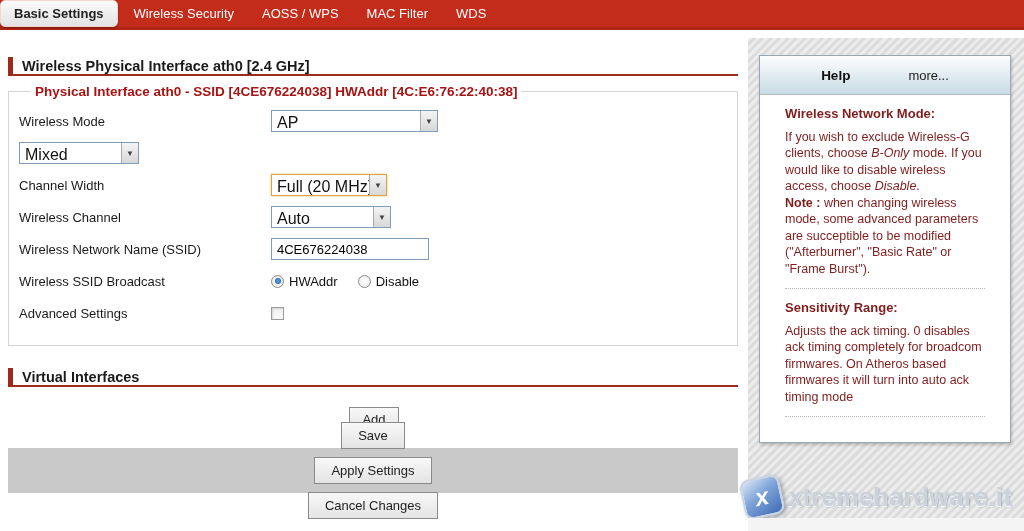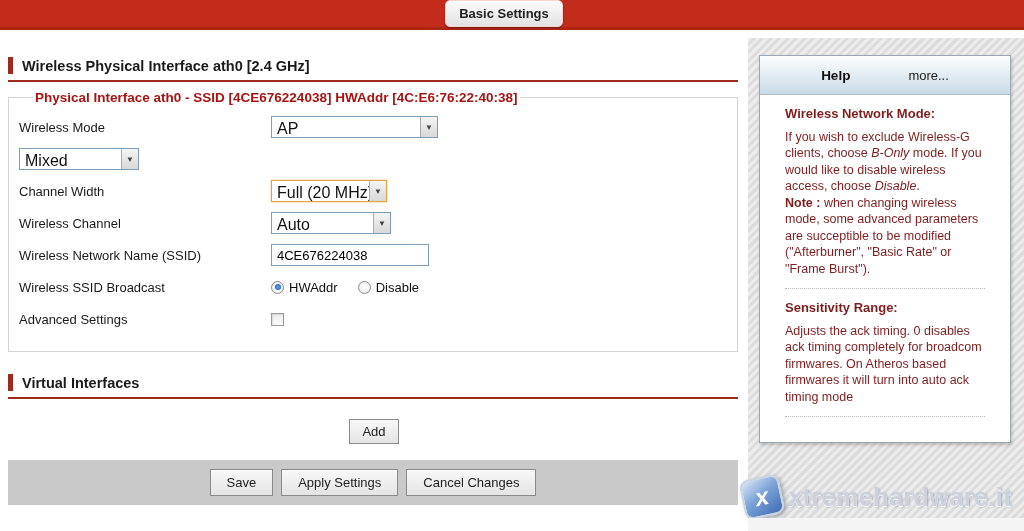--- a/index.html
+++ b/index.html
@@ -7,37 +7,37 @@
   body {
     font-family:"Liberation Sans", sans-serif;
     font-size:13px; color:#111;
     background:#fff; position:relative; overflow:hidden;
   }
 
   
   .navbar {
     height:30px; background:#c32b1a;
     border-bottom:3px solid #ad2415;
-    display:flex; align-items:center; padding-left:0;flex-direction:column;
+    display:flex; align-items:center; padding-left:0;
   }
   .tab {
     color:#fff; font-size:13px; margin-right:28px; cursor:pointer; white-space:nowrap;
   }
   .tab.active {
     background:linear-gradient(#fbfbfb,#e2e2e2);
     color:#222; font-weight:bold;
     border:1px solid #f5d5d0; border-radius:5px;
     padding:5px 13px; margin-right:16px;
     box-shadow:0 1px 2px rgba(0,0,0,.35);
   }
 
   
   .main { position:absolute; left:0; top:41px; width:748px; bottom:0; background:#fff; }
   .section-head {
-    margin:16px 10px 0 8px; padding-bottom:6px;
+    margin:16px 10px 0 8px; 
     border-bottom:2px solid #9e2a1b;
     display:flex; align-items:center;
   }
   .red-bar { width:5px; height:17px; background:#9e2a1b; margin-right:9px; }
   .section-title { font-size:14.5px; font-weight:bold; color:#1a1a1a; }
 
   fieldset.phys {
     margin:8px 10px 0 8px; border:1px solid #d4d4d4; padding:6px 10px 16px 10px;
   }
   fieldset.phys legend {
@@ -82,21 +82,21 @@
 
   .vi-head { margin-top:22px; }
   .addrow { text-align:center; margin-top:20px; }
   .btn {
     font-family:"Liberation Sans", sans-serif; font-size:13px; color:#222;
     background:linear-gradient(#f8f8f8,#e4e4e4);
     border:1px solid #8a8a8a; padding:4px 12px; cursor:pointer;
   }
   .btn-strip {
     margin:16px 10px 0 8px; height:45px; background:#c9c9c9;
-    display:flex; align-items:center; justify-content:center; gap:8px;
+    display:flex; align-items:center; justify-content:center; gap:8px;flex-direction:column;
   }
   .btn-strip .btn { padding:5px 16px; }
 
   
   .rightpanel {
     position:absolute; right:0; top:38px; width:276px; bottom:0;
     background:repeating-linear-gradient(135deg,#ececec 0 3px,#dcdcdc 3px 6px);
   }
   .rightpanel .bottomstrip {
     position:absolute; left:0; right:0; bottom:0; height:13px; background:#f4f4f4;

